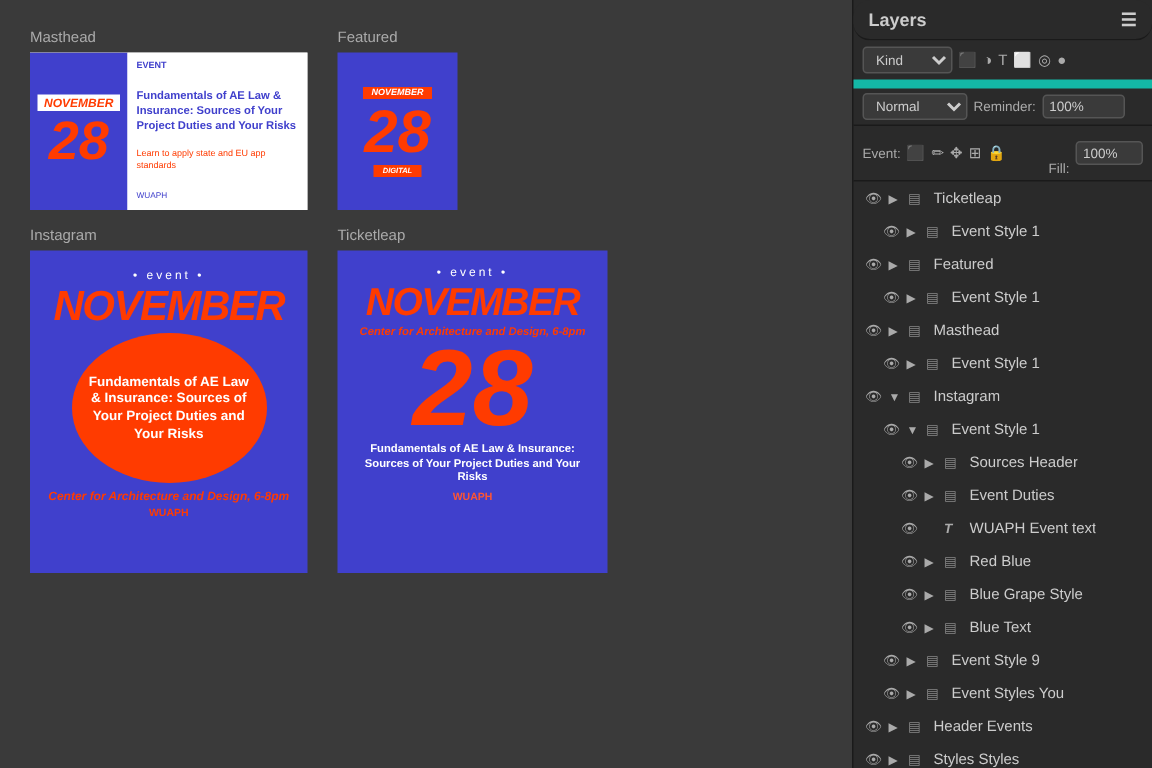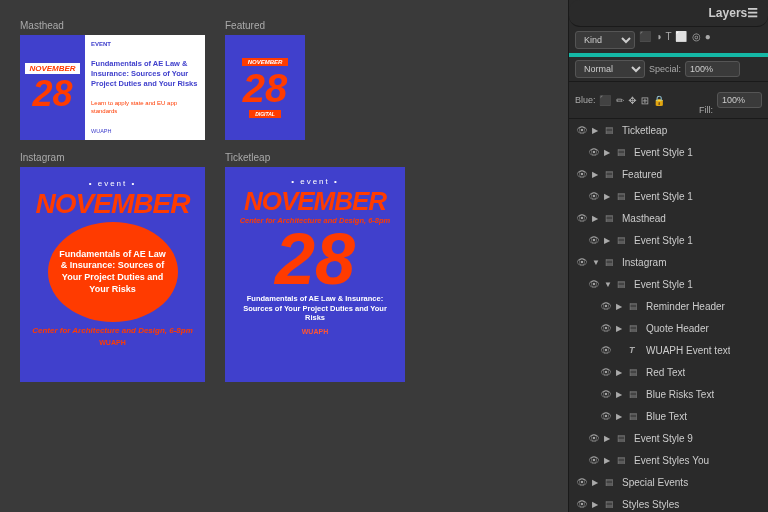--- a/index.html
+++ b/index.html
@@ -284,35 +284,35 @@
 
     .panel-header {
       background: #2a2a2a;
       padding: 6px 10px;
       font-size: 12px;
       color: #ccc;
       font-weight: bold;
       border-bottom: 1px solid #1a1a1a;
       display: flex;
       align-items: center;
-      justify-content: flex-end;
+      justify-content: space-between;
       border-radius: 11px;
     }
 
     .panel-header-icons {
       display: flex;
       gap: 4px;
     }
 
     .toolbar-row {
       display: flex;
-      align-items: flex-start;
+      align-items: center;
       padding: 4px 6px;
       gap: 4px;
-      border-bottom: 4px solid #14b8a6;
+      border-bottom: 6px solid #14b8a6;
     }
 
     .kind-select {
       background: #3a3a3a;
       border: 1px solid #555;
       color: #ccc;
       font-size: 9px;
       padding: 2px 4px;
       border-radius: 3px;
       width: 60px;
@@ -501,26 +501,26 @@
     <span class="toolbar-icon">T</span>
     <span class="toolbar-icon">⬜</span>
     <span class="toolbar-icon">◎</span>
     <span class="toolbar-icon">●</span>
   </div>
 
   <div class="blend-row">
     <select class="blend-select">
       <option>Normal</option>
     </select>
-    <span class="lock-label">Special:</span>
+    <span class="lock-label">Reminder:</span>
     <input type="text" class="opacity-input" value="100%" style="">
   </div>
 
   <div class="lock-row">
-    <span class="lock-label">Blue:</span>
+    <span class="lock-label">Event:</span>
     <span class="toolbar-icon">⬛</span>
     <span class="toolbar-icon">✏</span>
     <span class="toolbar-icon">✥</span>
     <span class="toolbar-icon">⊞</span>
     <span class="toolbar-icon">🔒</span>
     <span class="fill-label">Fill:</span>
     <input type="text" class="opacity-input" value="100%" style="width: 45px;">
   </div>
 
   <div class="layers-list" id="layers-list">
@@ -569,45 +569,45 @@
       <div class="layer-row layer-indent-1">
         <span class="eye-icon" style="font-size: 9px;">👁</span>
         <span class="chevron">▼</span>
         <span class="layer-icon" style="color: rgb(136, 136, 136);">▤</span>
         <span class="layer-name">Event Style 1</span>
       </div>
       <div class="layer-row layer-indent-2">
         <span class="eye-icon" style="font-size: 9px;">👁</span>
         <span class="chevron">▶</span>
         <span class="layer-icon" style="color: rgb(136, 136, 136);">▤</span>
-        <span class="layer-name">Reminder Header</span>
+        <span class="layer-name">Sources Header</span>
       </div>
       <div class="layer-row layer-indent-2">
         <span class="eye-icon" style="font-size: 9px;">👁</span>
         <span class="chevron">▶</span>
         <span class="layer-icon" style="color: rgb(136, 136, 136);">▤</span>
-        <span class="layer-name">Quote Header</span>
+        <span class="layer-name">Event Duties</span>
       </div>
       <div class="layer-row layer-indent-2">
         <span class="eye-icon" style="font-size: 9px;">👁</span>
         <span class="chevron"></span>
         <span class="layer-icon" style="font-style: italic; font-weight: bold; color: rgb(170, 170, 170);">T</span>
         <span class="layer-name">WUAPH Event text</span>
       </div>
       <div class="layer-row layer-indent-2">
         <span class="eye-icon" style="font-size: 9px;">👁</span>
         <span class="chevron">▶</span>
         <span class="layer-icon" style="color: rgb(136, 136, 136);">▤</span>
-        <span class="layer-name">Red Text</span>
+        <span class="layer-name">Red Blue</span>
       </div>
       <div class="layer-row layer-indent-2">
         <span class="eye-icon" style="font-size: 9px;">👁</span>
         <span class="chevron">▶</span>
         <span class="layer-icon" style="color: rgb(136, 136, 136);">▤</span>
-        <span class="layer-name">Blue Risks Text</span>
+        <span class="layer-name">Blue Grape Style</span>
       </div>
       <div class="layer-row layer-indent-2">
         <span class="eye-icon" style="font-size: 9px;">👁</span>
         <span class="chevron">▶</span>
         <span class="layer-icon" style="color: rgb(136, 136, 136);">▤</span>
         <span class="layer-name">Blue Text</span>
       </div>
       <div class="layer-row layer-indent-1">
         <span class="eye-icon" style="font-size: 9px;">👁</span>
         <span class="chevron">▶</span>
@@ -617,21 +617,21 @@
       <div class="layer-row layer-indent-1">
         <span class="eye-icon" style="font-size: 9px;">👁</span>
         <span class="chevron">▶</span>
         <span class="layer-icon" style="color: rgb(136, 136, 136);">▤</span>
         <span class="layer-name">Event Styles You</span>
       </div>
       <div class="layer-row">
         <span class="eye-icon" style="font-size: 9px;">👁</span>
         <span class="chevron">▶</span>
         <span class="layer-icon" style="color: rgb(136, 136, 136);">▤</span>
-        <span class="layer-name">Special Events</span>
+        <span class="layer-name">Header Events</span>
       </div>
       <div class="layer-row">
         <span class="eye-icon" style="font-size: 9px;">👁</span>
         <span class="chevron">▶</span>
         <span class="layer-icon" style="color: rgb(136, 136, 136);">▤</span>
         <span class="layer-name">Styles Styles</span>
       </div>
     </div>
 </div>
 

